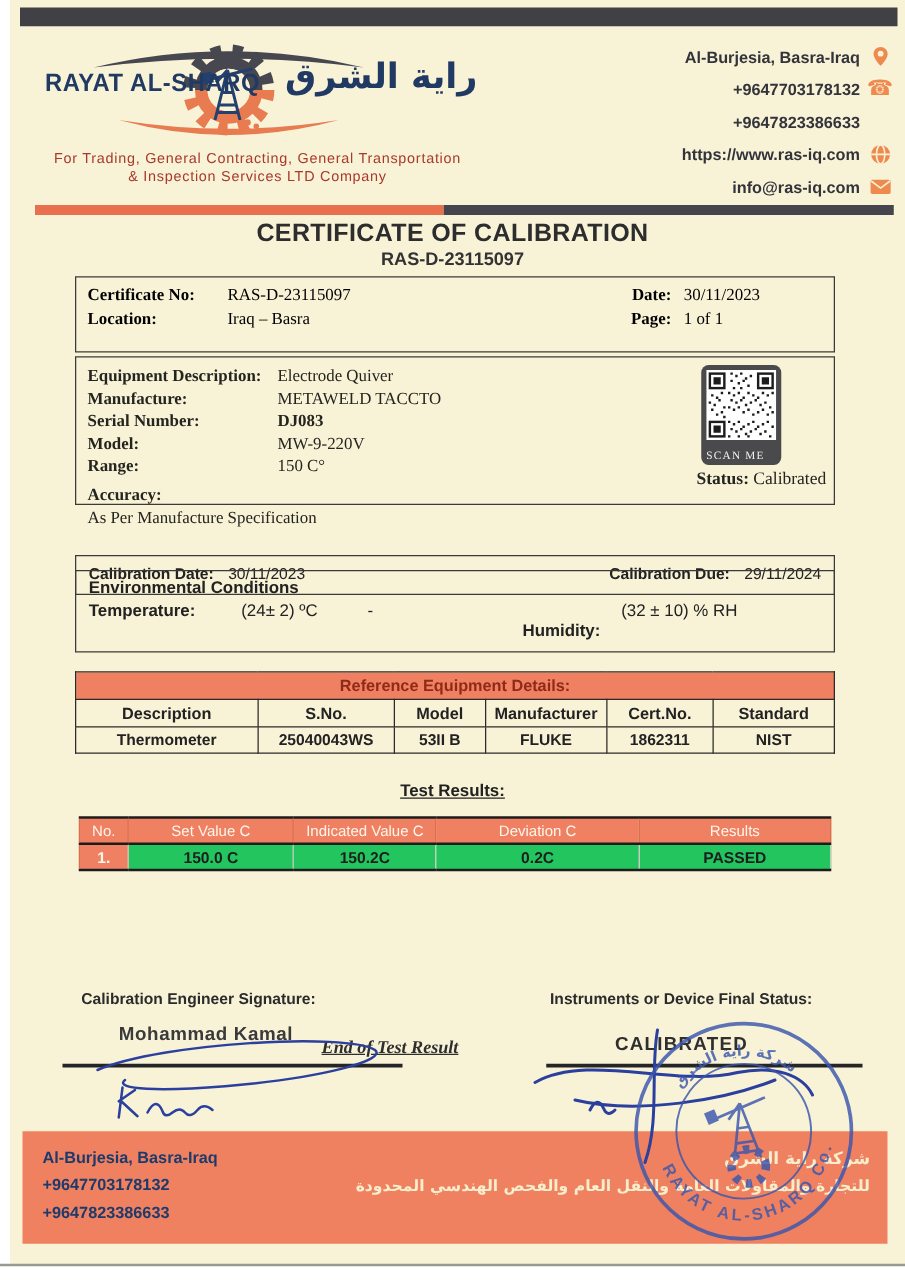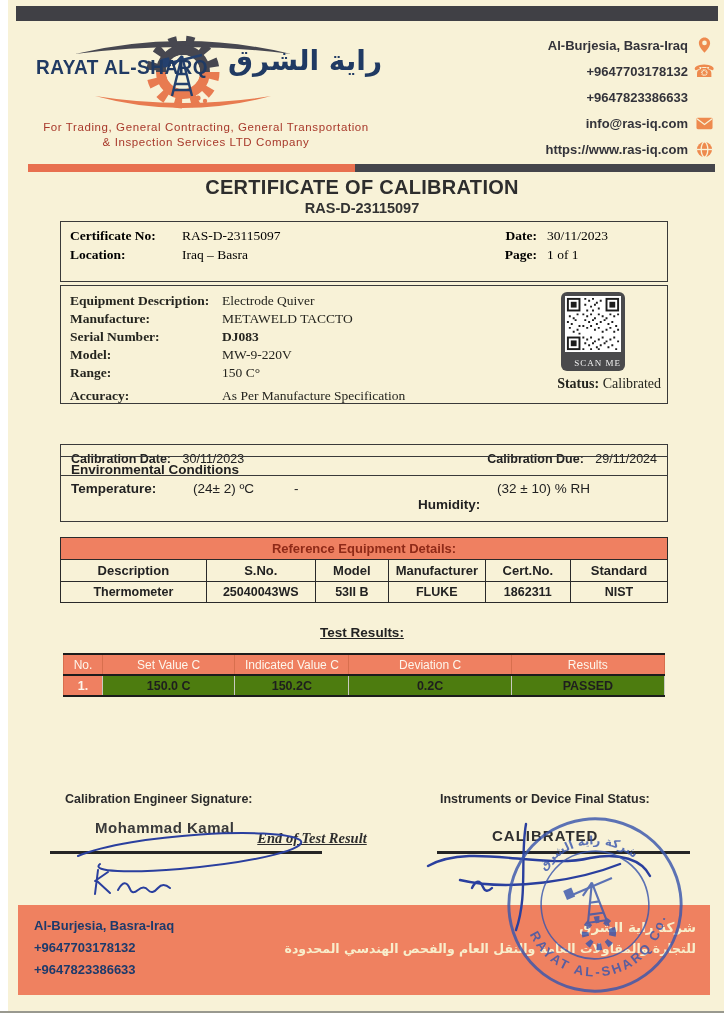--- a/index.html
+++ b/index.html
@@ -40,24 +40,24 @@
   .info-row { display:flex; line-height:18.5px; font-size:13.5px; color:#000000; }
   .info-row .lbl { width:112px; font-weight:bold; }
   .info-right { position:absolute; left:428px; top:5px; width:172px; }
   .info-right .info-row .lbl { width:48px; text-align:right; margin-right:10px; }
 
   
   .box2 { left:60px; top:285px; width:608px; height:119px; }
   .eq-rows { position:absolute; left:9px; top:6px; }
   .eq-row { display:flex; line-height:18px; font-size:13.5px; color:#25251f; }
   .eq-row .lbl { width:152px; font-weight:bold; flex-shrink:0; }
-  .eq-row.last { margin-top:5px; }
+  .eq-row.last { margin-top:5px;flex-direction:column; }
   .eq-row .bold-val { font-weight:bold; }
   .qr-wrap { position:absolute; left:500px; top:6px; width:64px; background:#4a4a4c; border-radius:6px; padding:4px 4px 2px; }
-  .qr-label { color:#f2f2f2; font-size:9px; text-align:right; letter-spacing:1px; padding:2px 0 1px; }
+  .qr-label { color:#f2f2f2; font-size:9px; text-align:left; letter-spacing:1px; padding:2px 0 1px; }
   .status-line { position:absolute; left:408px; top:90px; width:192px; text-align:right;
                  font-size:14px; color:#25251f; }
   .status-line b { font-weight:bold; }
 
   
   .box3 { left:60px; top:444px; width:608px; height:32px; }
   .cal-left { position:absolute; left:10px; top:7px; font-size:12.5px; color:#222; }
   .cal-right { position:absolute; right:10px; top:7px; font-size:12.5px; color:#222; }
   .cal-left b, .cal-right b { font-weight:bold; margin-right:8px; }
 
@@ -78,21 +78,21 @@
   .ref-row td { font-size:12.5px; font-weight:600; color:#222; height:21px; }
 
   .tr-heading { left:0; top:625px; width:724px; text-align:center; font-size:13.5px;
                 font-weight:bold; text-decoration:underline; color:#222; }
 
   
   .test-table { left:63px; top:653px; width:602px; border-collapse:collapse;border-radius:17px; }
   .test-table td { text-align:center; height:21px; }
   .test-head td { background:#ef8061; color:#fdf6ec; font-size:12px; border:1px solid #d86f4e;
                   border-top:2.5px solid #1c1c1c; border-bottom:2px solid #1c1c1c; }
-  .test-row td { background:#4d7c0f; font-size:12.5px; font-weight:bold; color:#1e1e1e;
+  .test-row td { background:#22c55e; font-size:12.5px; font-weight:bold; color:#1e1e1e;
                  border:1px solid #c9c9c0; border-bottom:2.5px solid #1c1c1c; }
   .test-row td.no-cell { background:#ef8061; color:#fdf6ec; border-left:1px solid #d86f4e; }
 
   
   .sig-label-left { left:65px; top:792px; font-size:12.5px; font-weight:bold; color:#2b2b2b; }
   .sig-label-right { left:440px; top:792px; font-size:12.5px; font-weight:bold; color:#2b2b2b; }
   .eng-name { left:95px; top:819px; font-size:15px; font-weight:bold; color:#3a3a3a; letter-spacing:.5px; }
   .end-text { left:222px; top:830px; width:180px; text-align:center; font-size:14.5px; font-weight:bold;
               font-style:italic; text-decoration:underline; color:#2e2e2e; font-family:"Liberation Serif", serif; }
   .final-status { left:492px; top:827px; font-size:15px; font-weight:bold; color:#2f2f2f; letter-spacing:1px; z-index:3; }
@@ -169,35 +169,35 @@
     <span class="contact-text">+9647703178132</span>
     <span class="contact-icon">
         <span class="phone-glyph">☎</span>
       </span>
   </div>
   <div class="contact-row">
     <span class="contact-text">+9647823386633</span>
     <span class="contact-icon empty"></span>
   </div>
   <div class="contact-row">
-    <span class="contact-text">info@ras-iq.com</span>
-    <span class="contact-icon">
-      <svg width="17" height="13" viewBox="0 0 18 13">
-          <rect x="0.5" y="0.5" width="17" height="12" rx="1.5" fill="#ee8a4e"></rect>
-          <path d="M1 1.5 L9 7.5 L17 1.5" fill="none" stroke="#f8f2d7" stroke-width="1.4"></path>
-        </svg>
-    </span>
-  </div>
-  <div class="contact-row">
     <span class="contact-text">https://www.ras-iq.com</span>
     <span class="contact-icon">
       <svg width="17" height="17" viewBox="0 0 18 18">
           <circle cx="9" cy="9" r="8" fill="#ee8a4e"></circle>
           <ellipse cx="9" cy="9" rx="3.5" ry="8" fill="none" stroke="#f8f2d7" stroke-width="1.4"></ellipse>
           <path d="M1 9 H17" stroke="#f8f2d7" stroke-width="1.4"></path>
+        </svg>
+    </span>
+  </div>
+  <div class="contact-row">
+    <span class="contact-text">info@ras-iq.com</span>
+    <span class="contact-icon">
+      <svg width="17" height="13" viewBox="0 0 18 13">
+          <rect x="0.5" y="0.5" width="17" height="12" rx="1.5" fill="#ee8a4e"></rect>
+          <path d="M1 1.5 L9 7.5 L17 1.5" fill="none" stroke="#f8f2d7" stroke-width="1.4"></path>
         </svg>
     </span>
   </div>
 </div>
 
 <div class="abs divider-orange"></div>
 <div class="abs divider-dark"></div>
 
 <div class="abs title">CERTIFICATE OF CALIBRATION</div>
 <div class="abs subtitle">RAS-D-23115097</div>

